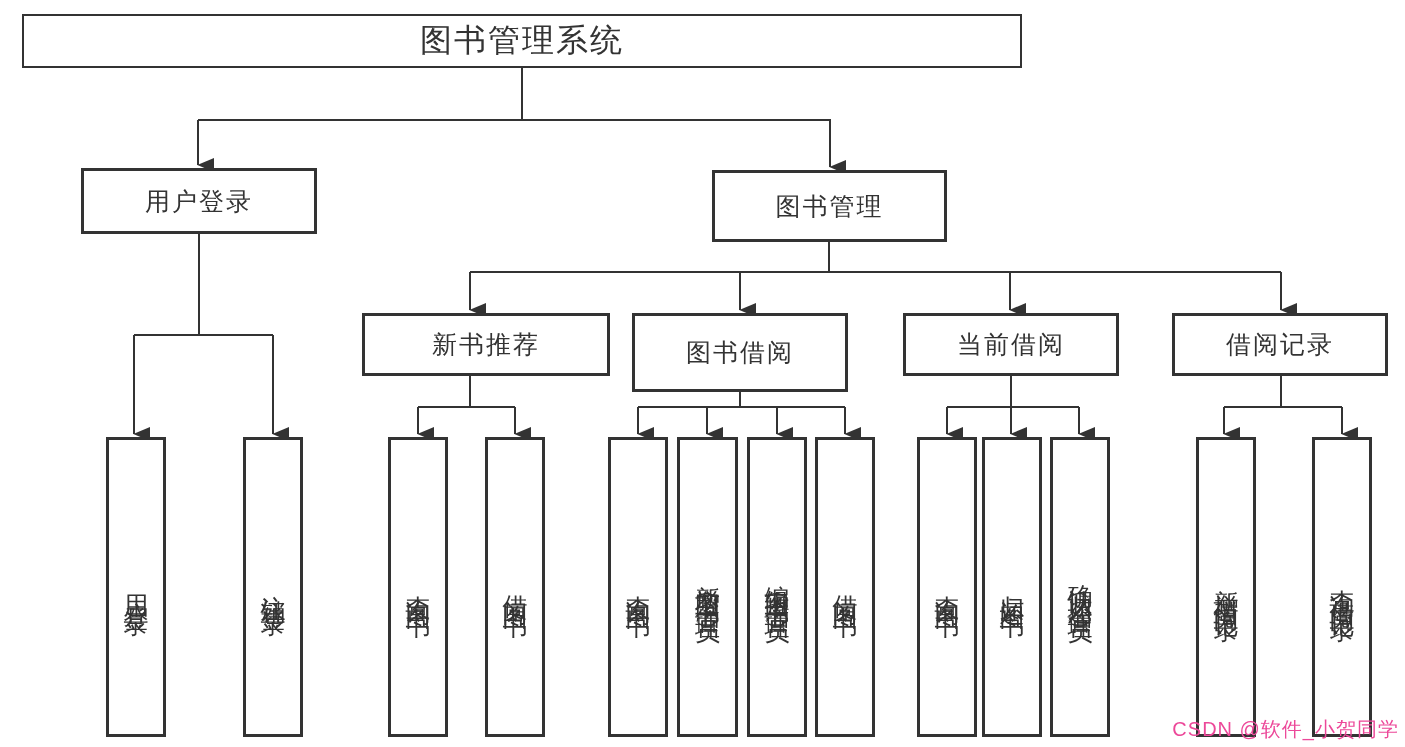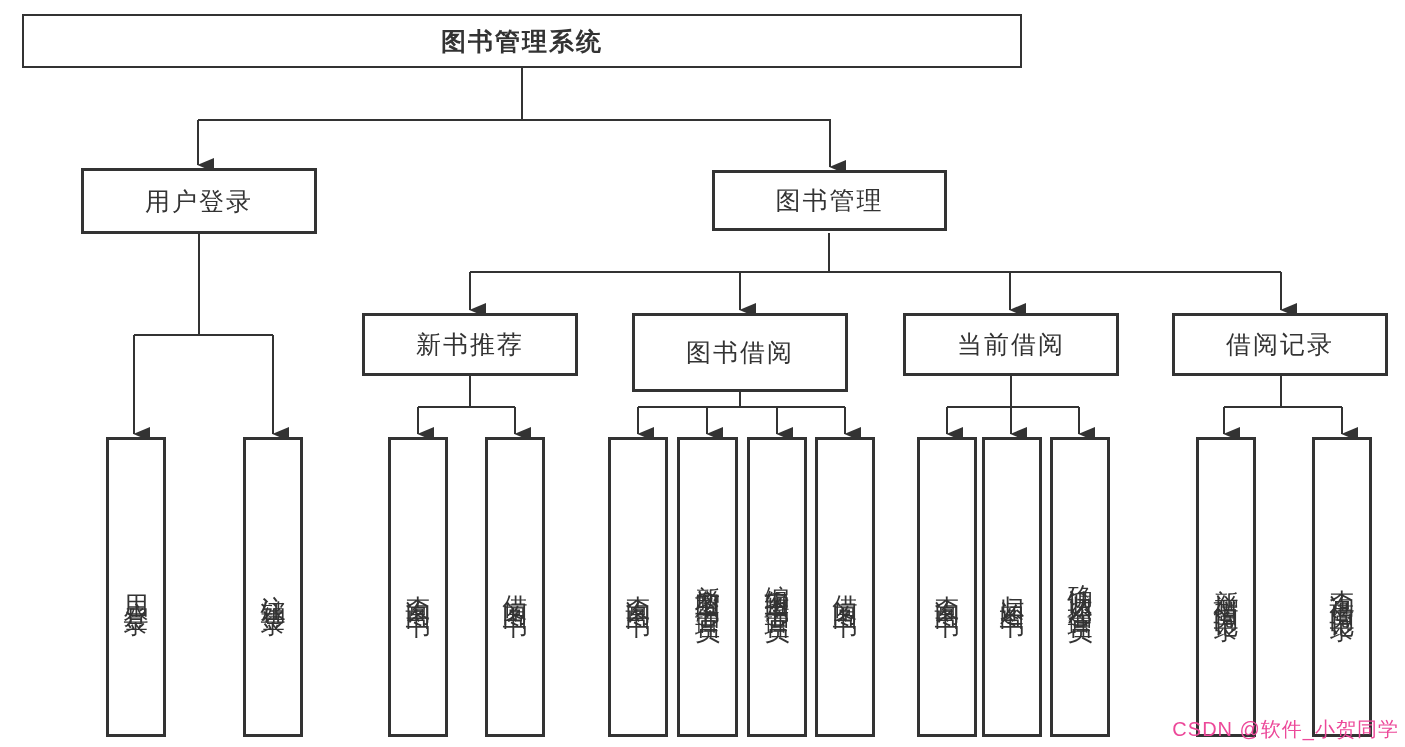--- a/index.html
+++ b/index.html
@@ -13,21 +13,21 @@
   #connectors{position:absolute;left:0;top:0;width:1405px;height:747px;}
   .node{
     position:absolute;
     background:#ffffff;
     border:3px solid #333333;
     color:#333333;
     display:flex;align-items:center;justify-content:center;
     box-sizing:border-box;
     text-align:center;
   }
-  .node.root{border-width:2px;font-size:25px;letter-spacing:2px;font-weight:bold;}
+  .node.root{border-width:2px;font-size:32px;letter-spacing:2px;}
   .node.h{font-size:25px;letter-spacing:2px;}
   .node.v{
     writing-mode:vertical-rl;
     text-orientation:mixed;
     font-size:25px;
     letter-spacing:6px;
     line-height:1;
   }
   .node.v.tight{letter-spacing:5px;}
   #watermark{
@@ -90,23 +90,23 @@
       <path d="M1281,376 V407"></path>
       <path d="M1224,407 H1342"></path>
       <line x1="1224" y1="407" x2="1224" y2="434" marker-end="url(#arrow)"></line>
       <line x1="1342" y1="407" x2="1342" y2="434" marker-end="url(#arrow)"></line>
     </g>
   </svg>
 
   <div class="node root" style="left:22px;top:14px;width:1000px;height:54px;">图书管理系统</div>
 
   <div class="node h" style="left:81px;top:168px;width:236px;height:66px;">用户登录</div>
-  <div class="node h" style="left:712px;top:170px;width:235px;height:61px;">图书管理</div>
+  <div class="node h" style="left:712px;top:170px;width:235px;height:72px;">图书管理</div>
 
-  <div class="node h" style="left:362px;top:313px;width:216px;height:63px;">新书推荐</div>
+  <div class="node h" style="left:362px;top:313px;width:248px;height:63px;">新书推荐</div>
   <div class="node h" style="left:632px;top:313px;width:216px;height:79px;">图书借阅</div>
   <div class="node h" style="left:1172px;top:313px;width:216px;height:63px;">借阅记录</div>
   <div class="node h" style="left:903px;top:313px;width:216px;height:63px;">当前借阅</div>
 
   <div class="node v" style="left:106px;top:437px;width:60px;height:300px;">用户登录</div>
   <div class="node v" style="left:243px;top:437px;width:60px;height:300px;">注销登录</div>
 
   <div class="node v" style="left:388px;top:437px;width:60px;height:300px;">查询图书</div>
   <div class="node v" style="left:485px;top:437px;width:60px;height:300px;">借阅图书</div>
 

